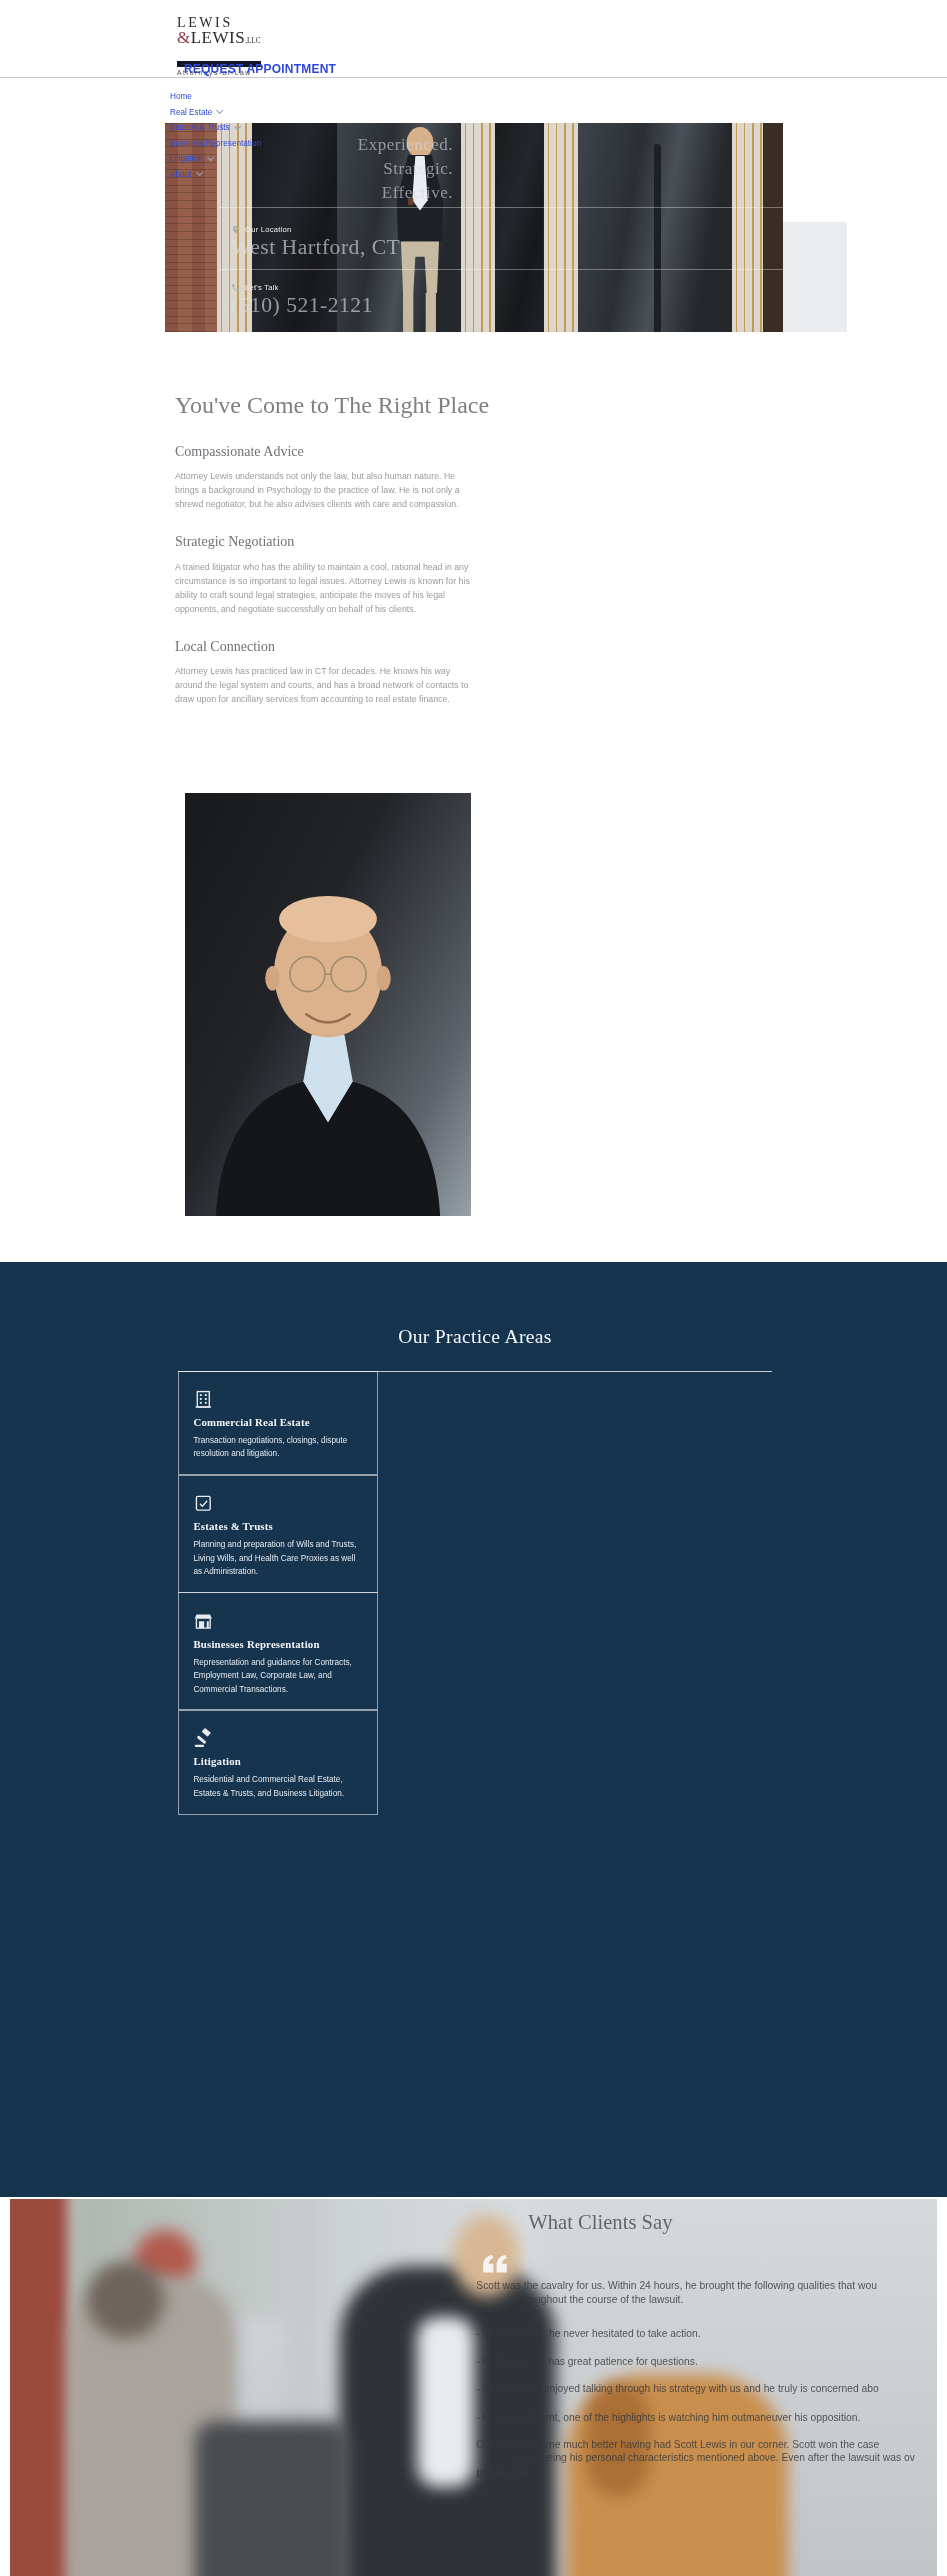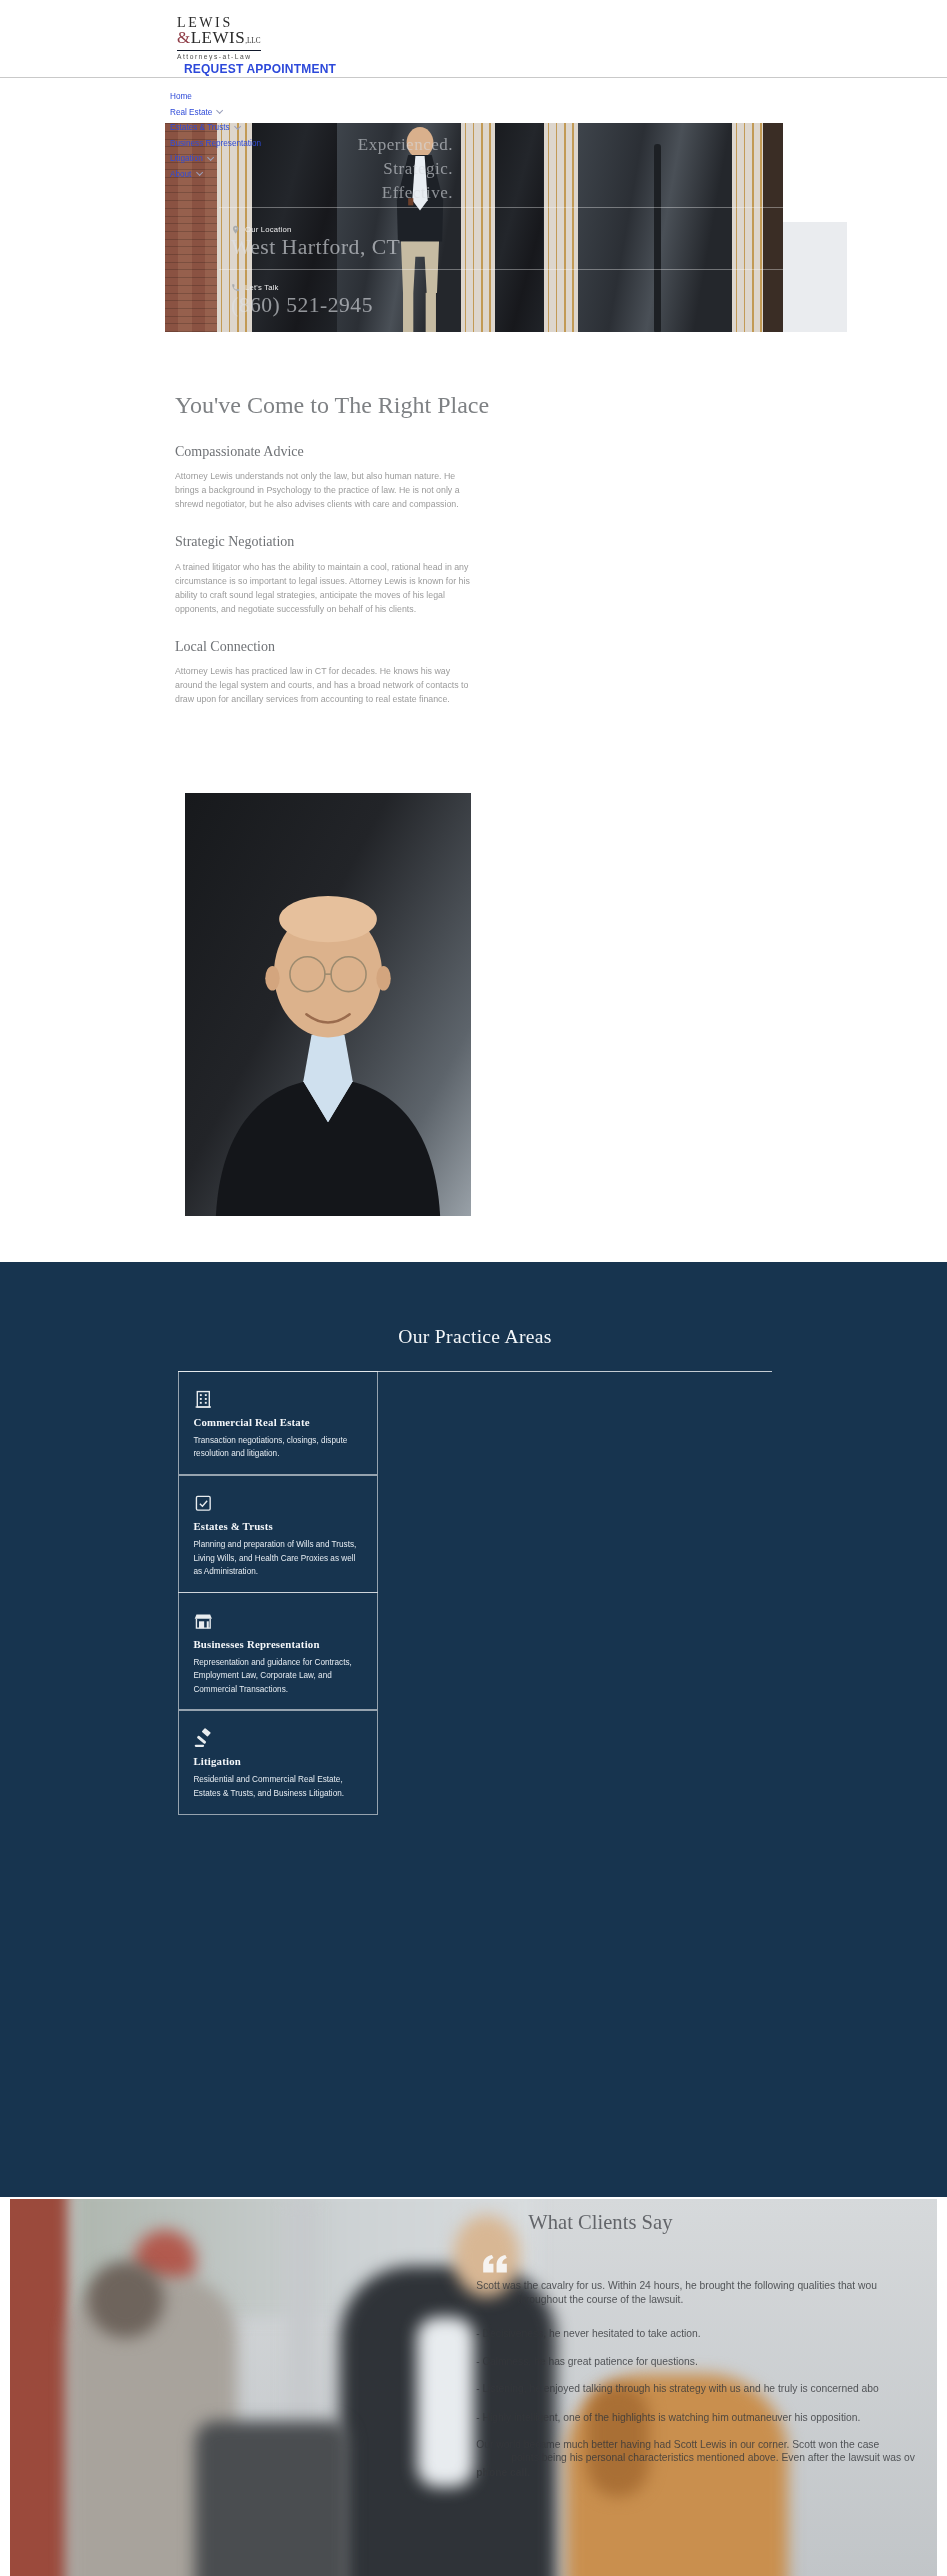--- a/index.html
+++ b/index.html
@@ -4,21 +4,21 @@
 <style>
   html,body{margin:0;padding:0;background:#ffffff;}
   #page{position:relative;width:948px;height:2988px;background:#fff;
         font-family:"Liberation Sans",sans-serif;overflow:hidden;}
   .serif{font-family:"Liberation Serif",serif;}
 
   
   #logo{position:absolute;left:177px;top:15.5px;width:98px;color:#262626;}
   .logo-r1{font-family:"Liberation Serif",serif;font-size:14px;letter-spacing:2.6px;line-height:14.4px;color:#2b2b2b;}
   .logo-r2{font-family:"Liberation Serif",serif;font-size:17px;line-height:16.5px;color:#2b2b2b;letter-spacing:0.5px;
-           border-bottom:1px solid #0f172a;display:inline-block;padding-bottom:1px;}
+           border-bottom:6px solid #0f172a;display:inline-block;padding-bottom:12px;}
   .logo-amp{color:#8e3b45;}
   .logo-llc{font-size:7.2px;letter-spacing:0;}
   .logo-tag{font-size:6.7px;letter-spacing:1.5px;color:#4a4a4a;margin-top:1.5px;}
   #request-appt{position:absolute;left:184px;top:62px;font-size:12px;font-weight:bold;
                 color:#2d49da;letter-spacing:0.2px;cursor:pointer;}
   #header-divider{position:absolute;left:0;top:77px;width:948px;height:0.5px;background:#c9c9c9;}
 
   
   #nav{position:absolute;left:170px;top:89px;z-index:30;}
   .nav-item{height:15.5px;line-height:15.5px;font-size:8.2px;color:#2e4ad8;cursor:pointer;white-space:nowrap;}
@@ -134,21 +134,21 @@
     <svg class="hero-ico" style="left:66px;top:102px;" viewBox="0 0 24 24">
       <path d="M12 2 C8 2 5 5 5 9 c0 5 7 13 7 13 s7-8 7-13 c0-4-3-7-7-7 z M12 11.5 A2.5 2.5 0 1 1 12 6.5 a2.5 2.5 0 0 1 0 5 z"></path>
     </svg>
     <div class="hero-label" style="left:80px;top:102px;">Our Location</div>
     <div class="hero-big" style="left:66px;top:112px;">West Hartford, CT</div>
 
     <svg class="hero-ico" style="left:66px;top:160px;" viewBox="0 0 24 24">
       <path d="M6.6 10.8 c1.4 2.8 3.8 5.1 6.6 6.6 l2.2-2.2 c.3-.3 .7-.4 1-.2 1.1 .4 2.3 .6 3.6 .6 .6 0 1 .4 1 1 V20 c0 .6-.4 1-1 1 C10.6 21 3 13.4 3 4 c0-.6 .4-1 1-1 h3.5 c.6 0 1 .4 1 1 0 1.2 .2 2.4 .6 3.6 .1 .3 0 .7-.2 1 l-2.3 2.2 z"></path>
     </svg>
     <div class="hero-label" style="left:80px;top:160px;">Let's Talk</div>
-    <div class="hero-big" style="left:66px;top:170px;">(860) 521-2945</div>
+    <div class="hero-big" style="left:66px;top:170px;">(510) 521-2121</div>
   </div>
   <div id="hero-gray-box"></div>
 
   <div id="intro">
     <div id="intro-title" class="serif">You've Come to The Right Place</div>
     <div class="intro-h">Compassionate Advice</div>
     <div class="intro-p">Attorney Lewis understands not only the law, but also human nature. He brings a background in Psychology to the practice of law. He is not only a shrewd negotiator, but he also advises clients with care and compassion.</div>
     <div class="intro-h">Strategic Negotiation</div>
     <div class="intro-p">A trained litigator who has the ability to maintain a cool, rational head in any circumstance is so important to legal issues. Attorney Lewis is known for his ability to craft sound legal strategies, anticipate the moves of his legal opponents, and negotiate successfully on behalf of his clients.</div>
     <div class="intro-h">Local Connection</div>

